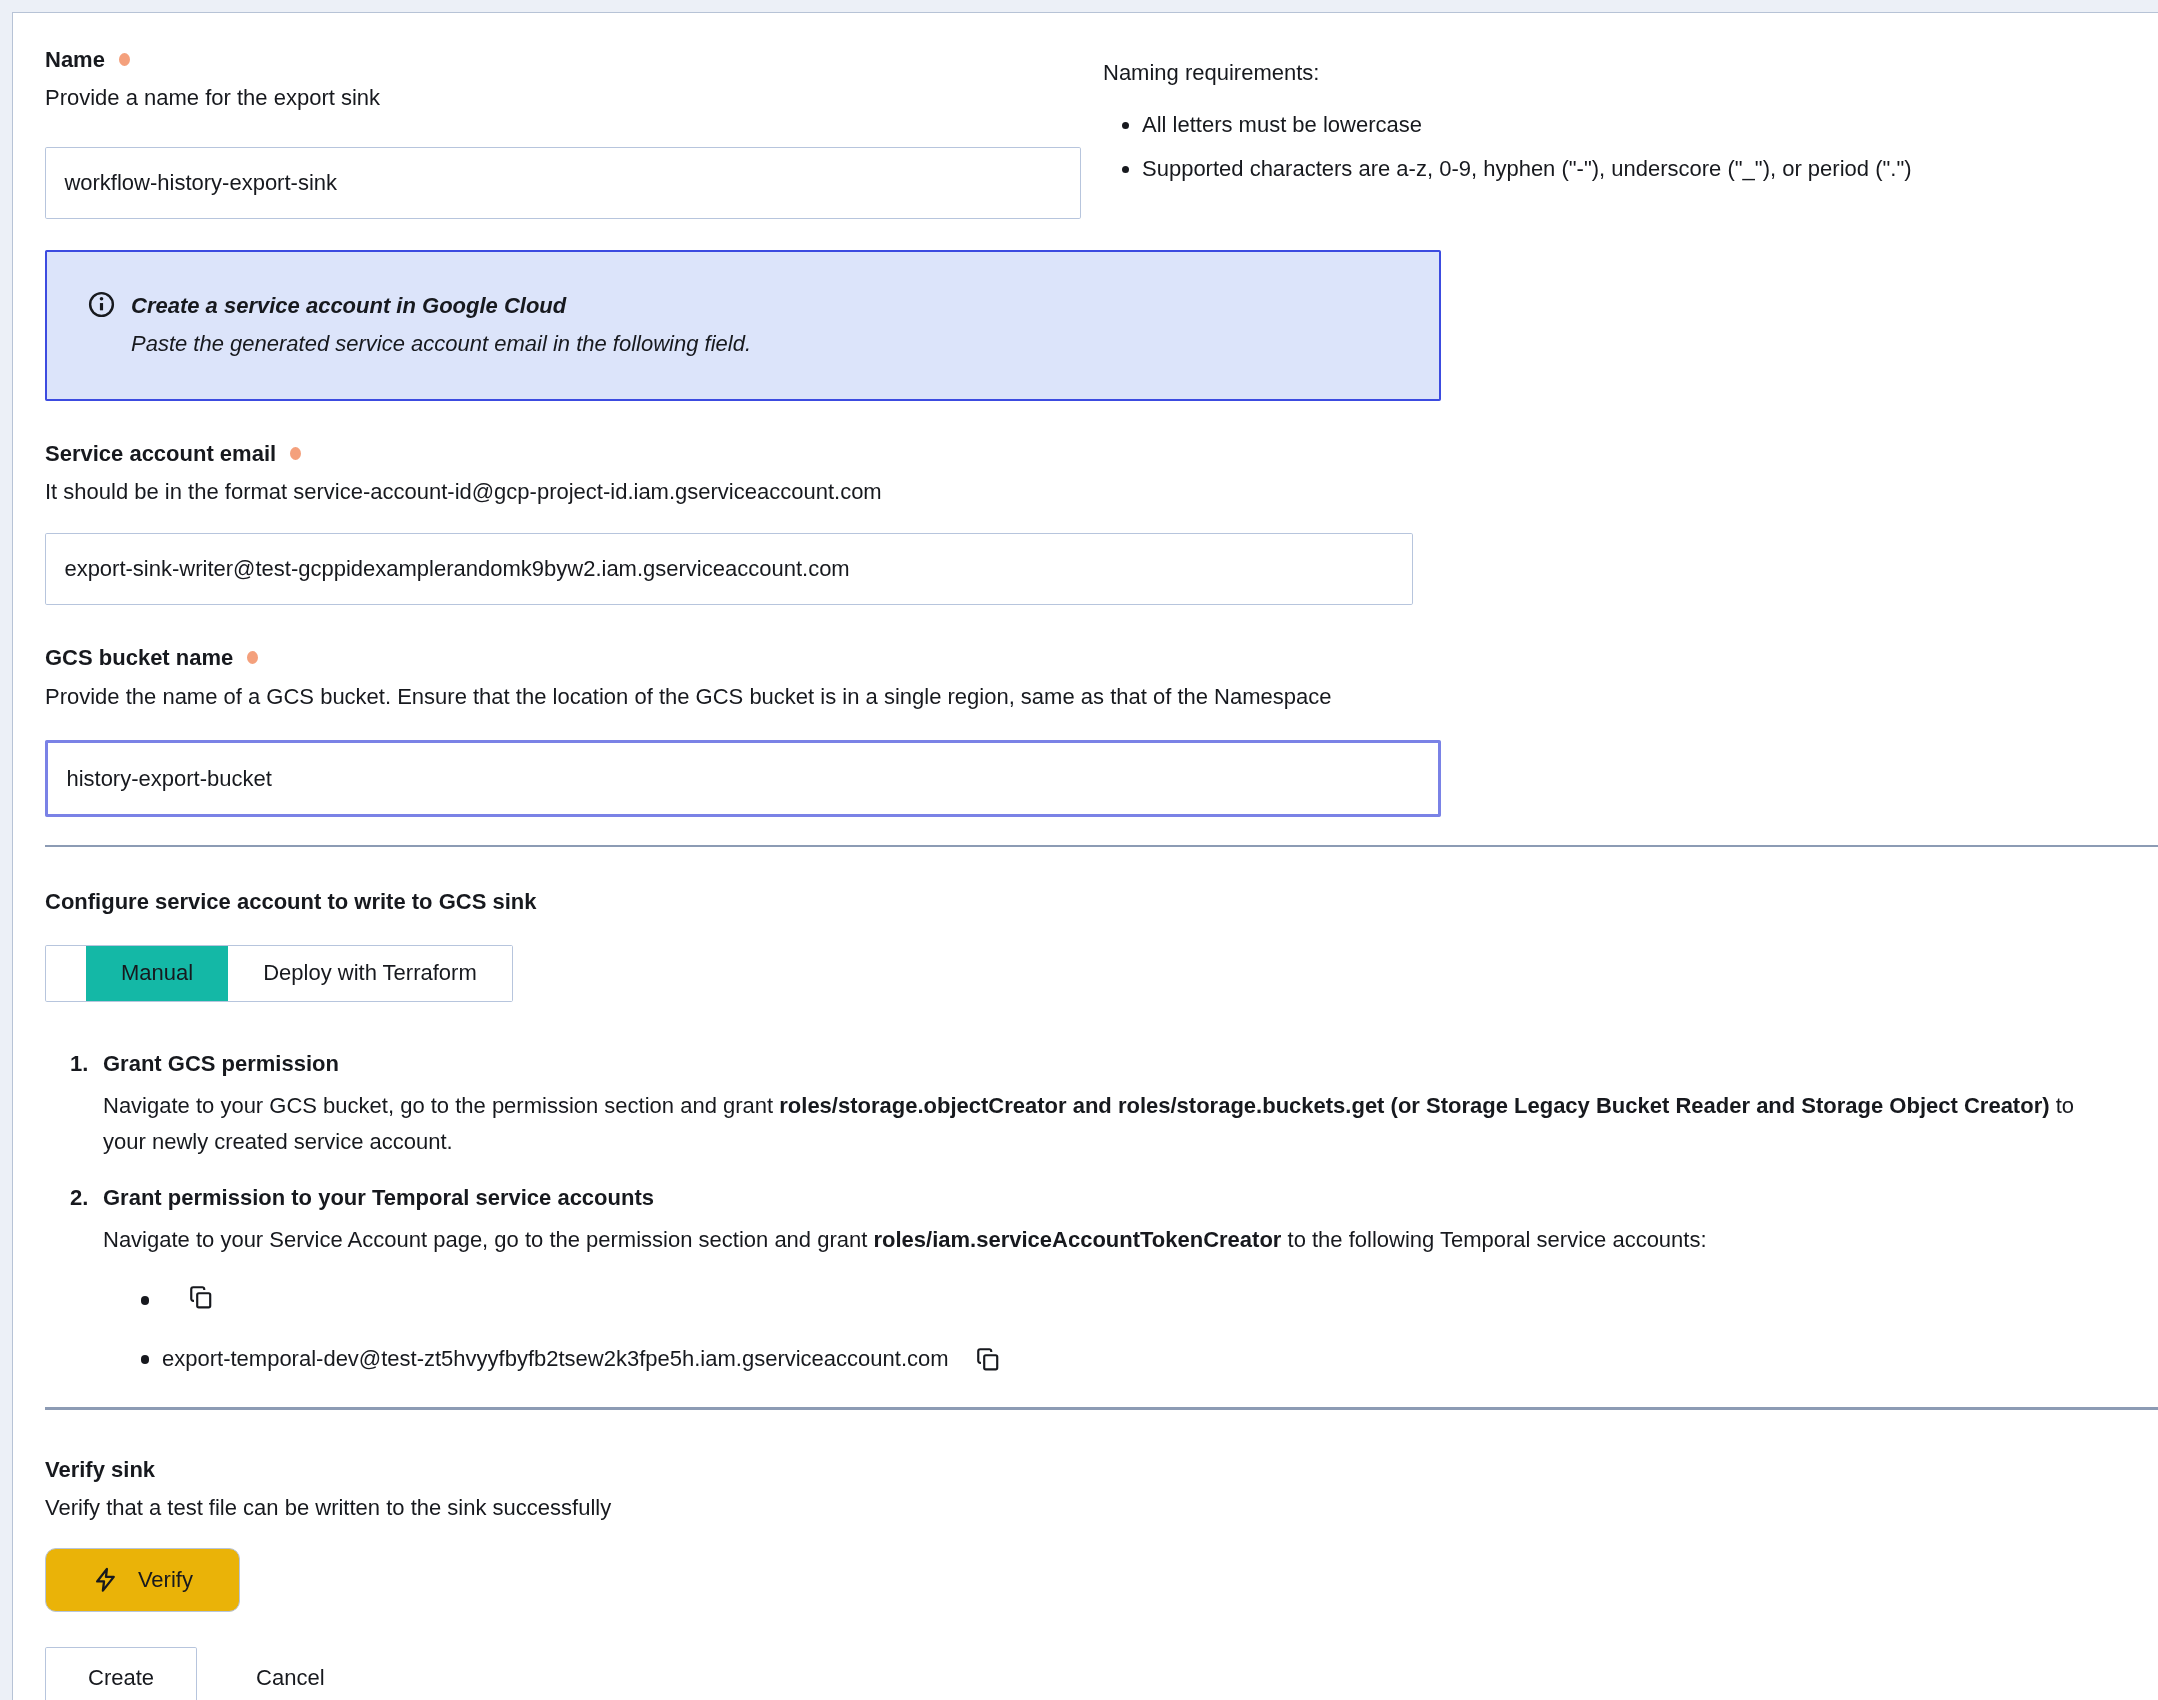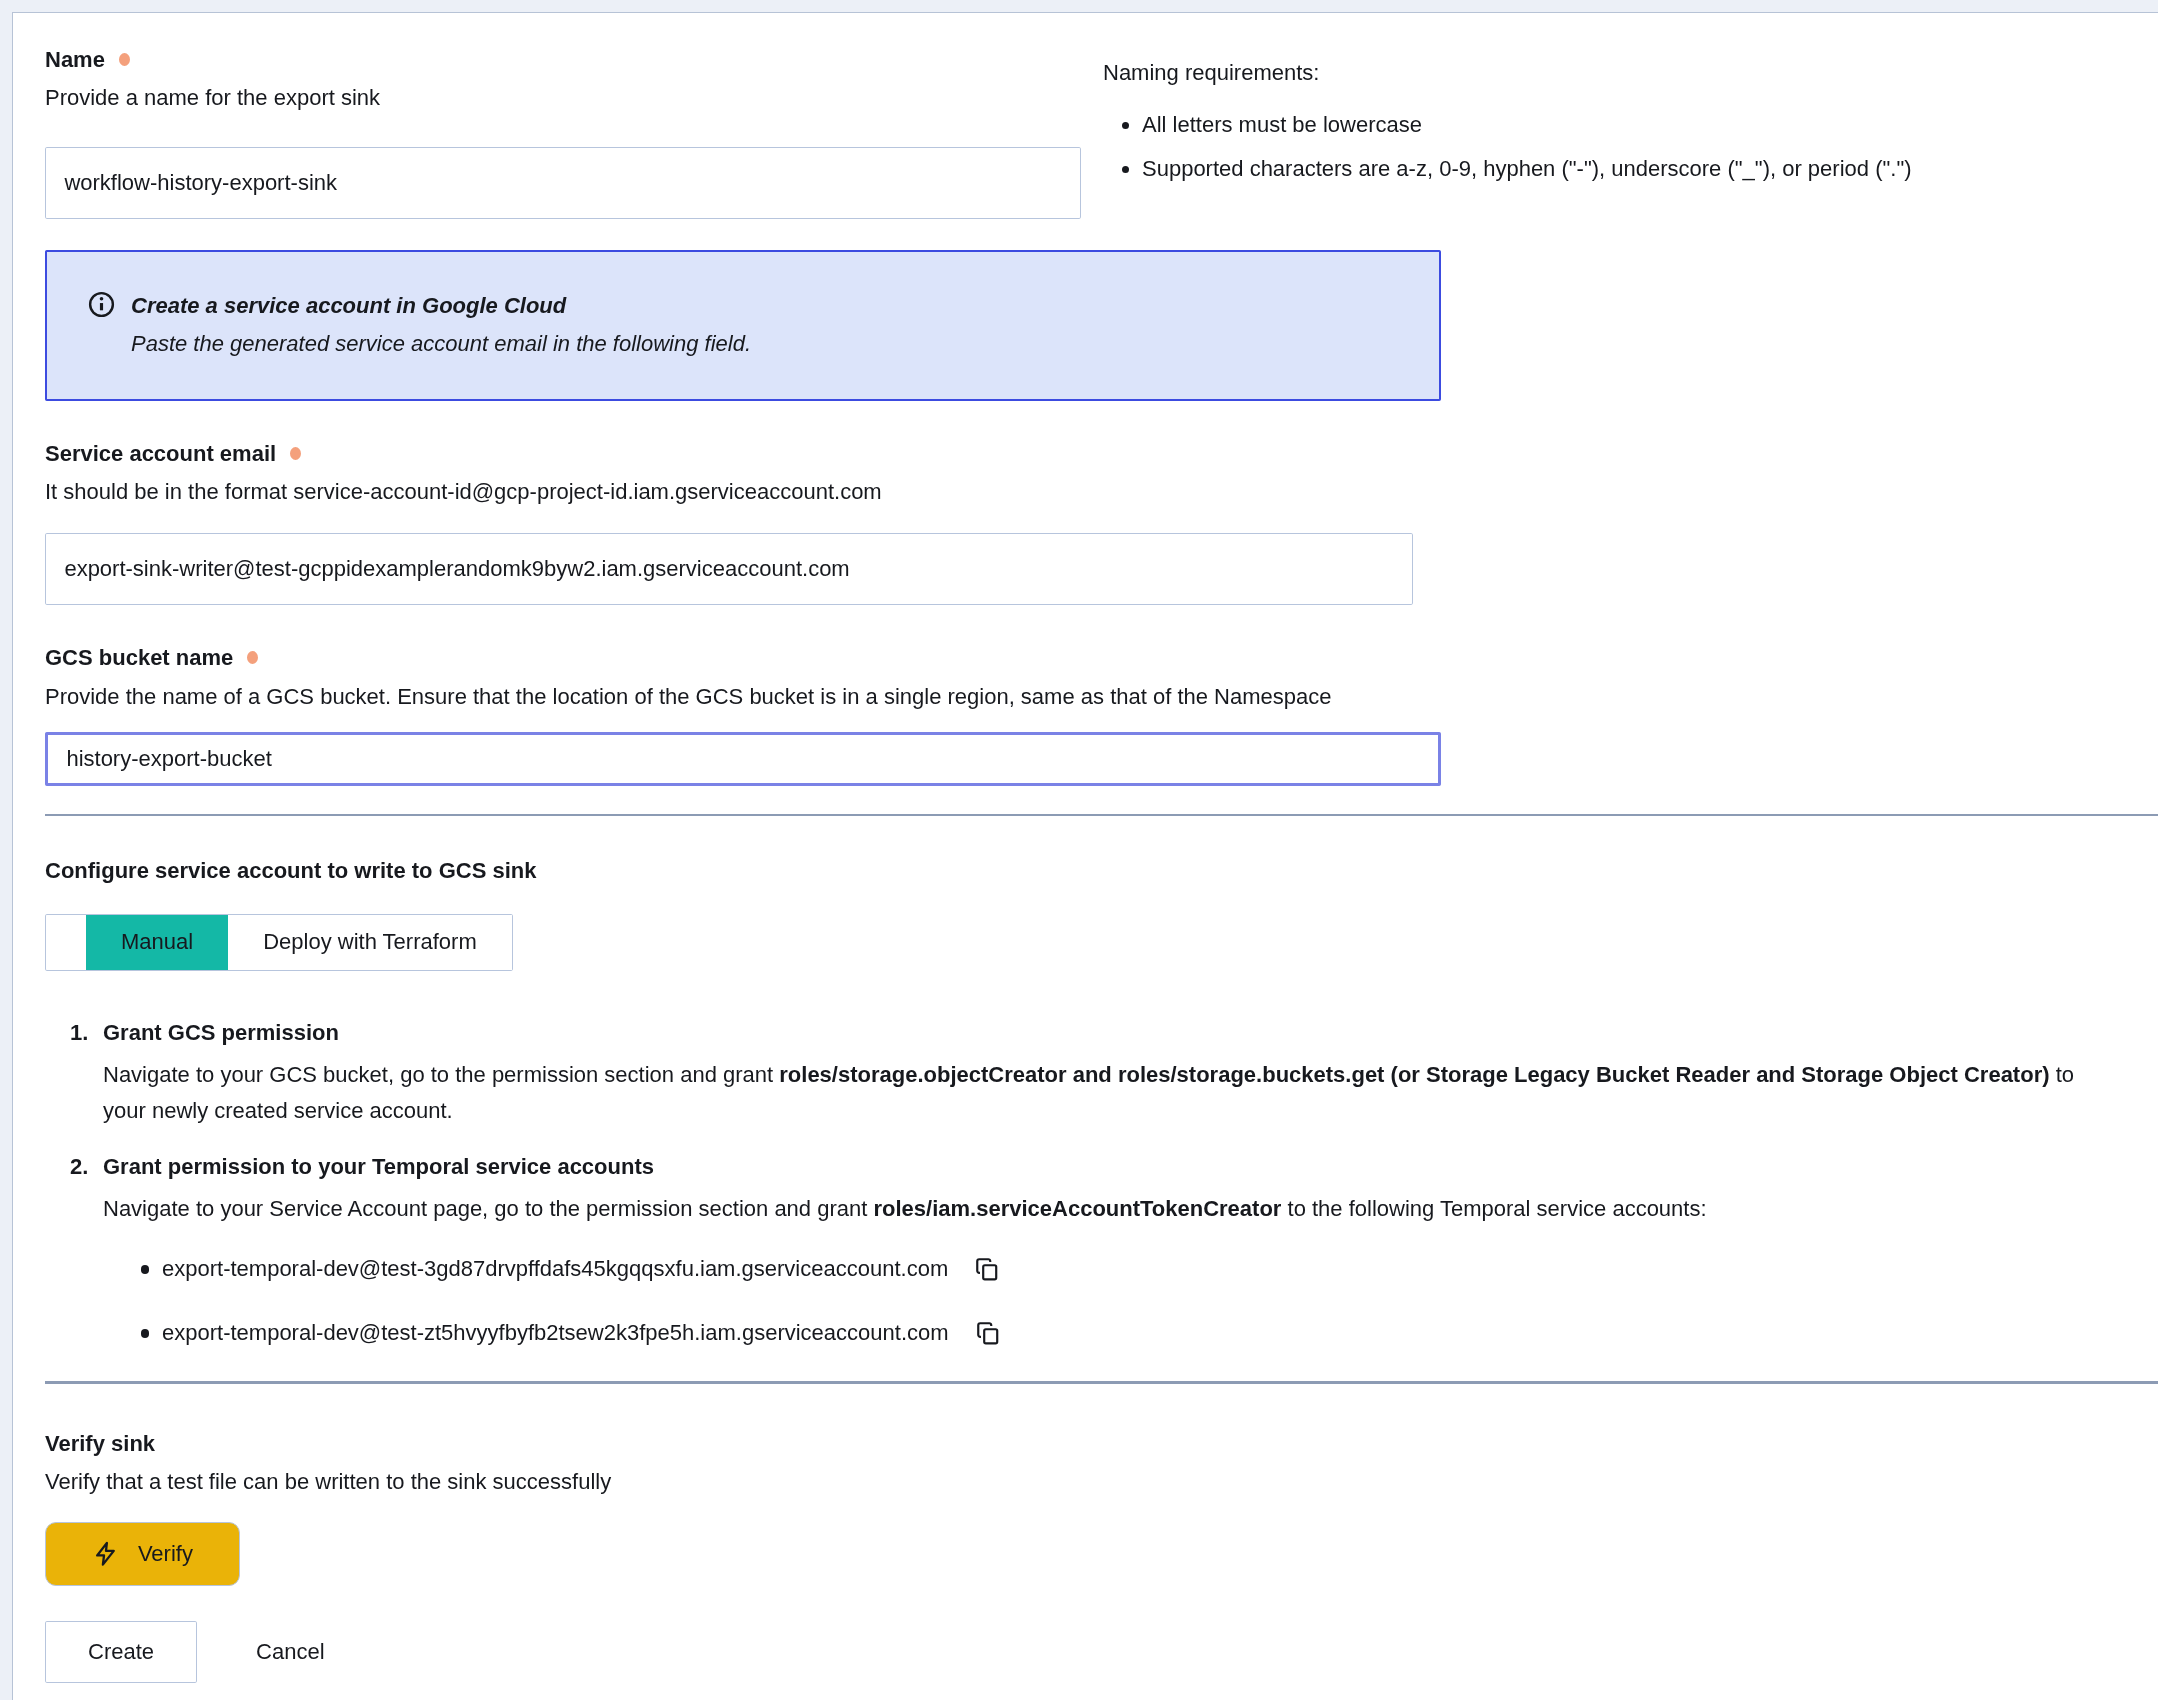--- a/index.html
+++ b/index.html
@@ -25,21 +25,21 @@
   .field-desc { margin-top: 9.2px; line-height: 27.5px; }
 
   .text-input {
     display: block; height: 72px; margin-top: 35px;
     border: 1.8px solid #b7c5dd; border-radius: 1.8px;
     padding: 0 18.4px; background: #fff;
     font: inherit; color: inherit;
   }
   .name-input { width: 1036px; }
   .wide-input { width: 1368px; margin-top: 27.5px; }
-  .focused-input { width: 1396px; margin-top: 22px; height: 54px; border: 3.7px solid #7a82e6; }
+  .focused-input { width: 1396px; margin-top: 30px; height: 77px; border: 3.7px solid #7a82e6; }
 
   .top-row { position: relative; }
   .naming { position: absolute; left: 1058px; top: 0; width: 1065px; }
   .naming-title { margin-top: 13px; line-height: 31px; }
   .naming ul { margin: 14.7px 0 0; padding-left: 39px; }
   .naming li { line-height: 44px; }
 
   .info-box {
     width: 1396px; margin-top: 31px;
     background: #dce4fa; border: 2.8px solid #3c4be0; border-radius: 1.8px;
@@ -173,21 +173,20 @@
           <span>Grant permission to your Temporal service accounts</span>
         </div>
         <div class="step-body">
           <span>Navigate to your Service Account page, go to the permission section and grant </span><span class="b">roles/iam.serviceAccountTokenCreator</span><span> to the following Temporal service accounts:</span>
         </div>
       </div>
     </div>
 
     <ul class="sa-list">
       <li class="sa-item">
-        <span>export-temporal-dev@test-3gd87drvpffdafs45kgqqsxfu.iam.gserviceaccount.com</span>
         <button class="copy-btn" aria-label="copy">
           <svg width="26" height="26" viewBox="0 0 24 24" fill="none" stroke="#17191e" stroke-width="2" stroke-linejoin="round">
             <rect x="8.5" y="8.5" width="12" height="13" rx="1.5"></rect>
             <path d="M5.5 15.5 H4.8 A1.8 1.8 0 0 1 3 13.7 V4.8 A1.8 1.8 0 0 1 4.8 3 h8.4 A1.8 1.8 0 0 1 15 4.8 V5.5"></path>
           </svg>
         </button>
       </li>
       <li class="sa-item">
         <span>export-temporal-dev@test-zt5hvyyfbyfb2tsew2k3fpe5h.iam.gserviceaccount.com</span>
         <button class="copy-btn" aria-label="copy">

